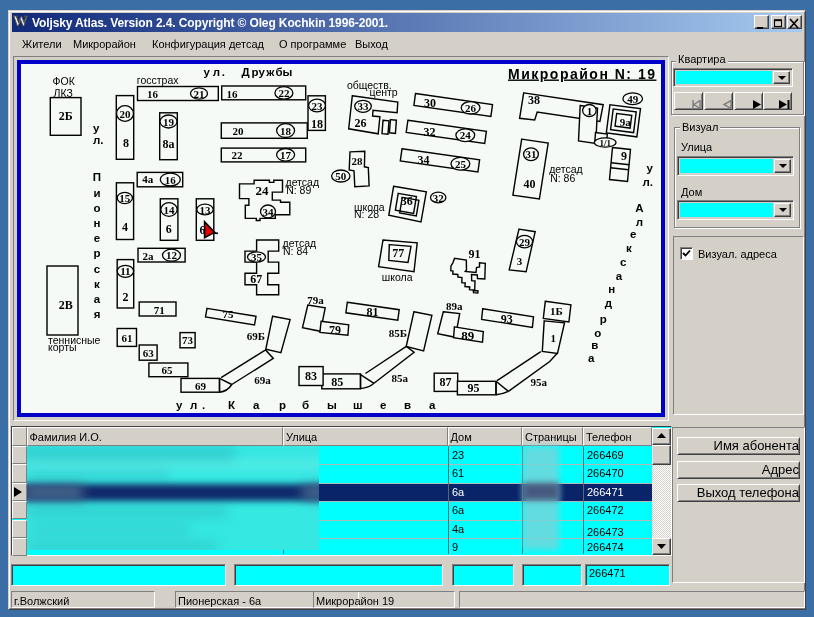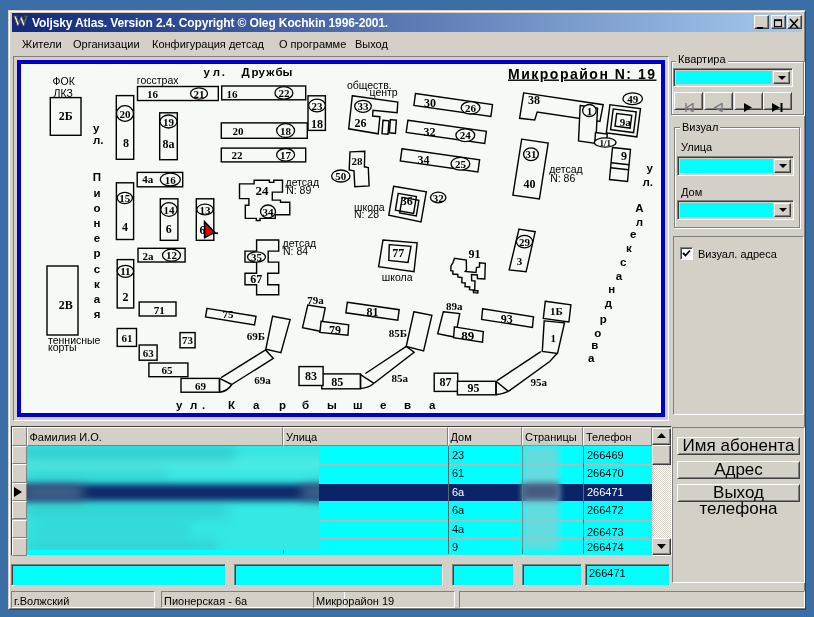--- a/index.html
+++ b/index.html
@@ -16,21 +16,21 @@
 #mappanel{left:13px;top:56px;width:656px;height:365px;border:1px solid;border-color:#808080 #fff #fff #808080;background:#d4d0c8}
 #mapblue{left:17px;top:60px;width:648px;height:357px;background:#0000c8;border:0}
 #mapwhite{left:21px;top:64px;width:640px;height:349px;background:#f6faf7}
 
 .gbox{border:1px solid #808080;box-shadow:inset 1px 1px 0 #fff,1px 1px 0 #fff}
 .glabel{position:absolute;background:#d4d0c8;font-size:11px;padding:0 2px;line-height:11px}
 .combo{background:#d4d0c8;border:1px solid;border-color:#808080 #fff #fff #808080;box-shadow:inset 1px 1px 0 #404040,inset -1px -1px 0 #d4d0c8}
 .combofield{position:absolute;left:2px;top:2px;bottom:2px;background:#00ffff}
 .combobtn{position:absolute;right:2px;top:2px;bottom:2px;width:17px;background:#d4d0c8;border:1px solid;border-color:#fff #404040 #404040 #fff;box-shadow:inset -1px -1px 0 #808080}
 .darr{position:absolute;left:50%;top:50%;margin-left:-4px;margin-top:-2px;width:0;height:0;border:4px solid transparent;border-top:4px solid #000;border-bottom:none}
-.btn{background:#d4d0c8;border:1px solid;border-color:#fff #404040 #404040 #fff;box-shadow:inset 1px 1px 0 #d4d0c8,inset -1px -1px 0 #808080;font-size:17px;text-align:center;color:#000}
+.btn{background:#d4d0c8;border:1px solid;border-color:#fff #404040 #404040 #fff;box-shadow:inset 1px 1px 0 #d4d0c8,inset -1px -1px 0 #808080;font-size:13px;text-align:right;color:#000}
 .sunkpanel{border:1px solid;border-color:#808080 #fff #fff #808080}
 
 #grid{left:11px;top:426px;width:661px;height:130px;border:1px solid;border-color:#404040 #fff #fff #404040;background:#00ffff}
 .hdrcell{position:absolute;top:0;height:18.8px;background:#d4d0c8;border:1px solid;border-color:#fff #808080 #808080 #fff;font-size:11px;color:#000}
 .hdrcell span{position:absolute;left:2px;top:3px;white-space:nowrap}
 .indcell{position:absolute;left:0;width:14.5px;background:#d4d0c8;border:1px solid;border-color:#fff #808080 #808080 #fff}
 .gline{position:absolute;background:#b2bab8}
 .cellt{position:absolute;font-size:11px;color:#000;white-space:nowrap}
 #selrow{position:absolute;background:#0a246a}
 
@@ -55,21 +55,21 @@
     </svg></div>
 <div class="abs tbtn" style="left:770.7px"><svg width="13" height="12" viewBox="0 0 13 12">
       <rect x="2.5" y="2" width="7" height="6.5" fill="none" stroke="#000" stroke-width="1.1"></rect>
       <rect x="2" y="1.5" width="8" height="1.6" fill="#000"></rect>
     </svg></div>
 <div class="abs tbtn" style="left:787px"><svg width="13" height="12" viewBox="0 0 13 12">
       <path d="M2,1 L10,10 M10,1 L2,10" stroke="#000" stroke-width="1.6"></path>
     </svg></div>
 <div class="abs" id="menubar">
  <span style="left:10px">Жители</span>
- <span style="left:61px">Организации</span>
+ <span style="left:61px">Микрорайон</span>
  <span style="left:140px">Конфигурация детсад</span>
  <span style="left:267px">О программе</span>
  <span style="left:343px">Выход</span>
 </div>
 <div class="abs" id="mappanel"></div>
 <div class="abs" id="mapblue"></div>
 <div class="abs" id="mapwhite"></div>
 <svg class="abs" style="left:21px;top:64px" width="640" height="349" viewBox="21 64 640 349">
 <g fill="#f6faf7" stroke="#000" stroke-width="1.42" stroke-linejoin="miter">
 <rect x="50.3" y="97.6" width="30.7" height="37.7"></rect>
@@ -458,21 +458,21 @@
 </div>
 <div class="ebox" style="left:11px;width:215px"></div>
 <div class="ebox" style="left:234px;width:209px"></div>
 <div class="ebox" style="left:452px;width:62px"></div>
 <div class="ebox" style="left:522px;width:60px"></div>
 <div class="ebox" style="left:585px;width:85px"></div>
 <div class="abs" style="left:589px;top:567px;font-size:11px">266471</div>
 <div class="spanel" style="left:11px;width:144px">
     <span>г.Волжский</span>
   </div>
-<div class="spanel" style="left:161px;width:184px">
+<div class="spanel" style="left:175px;width:184px">
     <span>Пионерская - 6а</span>
   </div>
 <div class="spanel" style="left:313px;width:142px">
     <span>Микрорайон 19</span>
   </div>
 <div class="spanel" style="left:459px;width:346px">
     <span></span>
   </div>
 
 </body></html>

